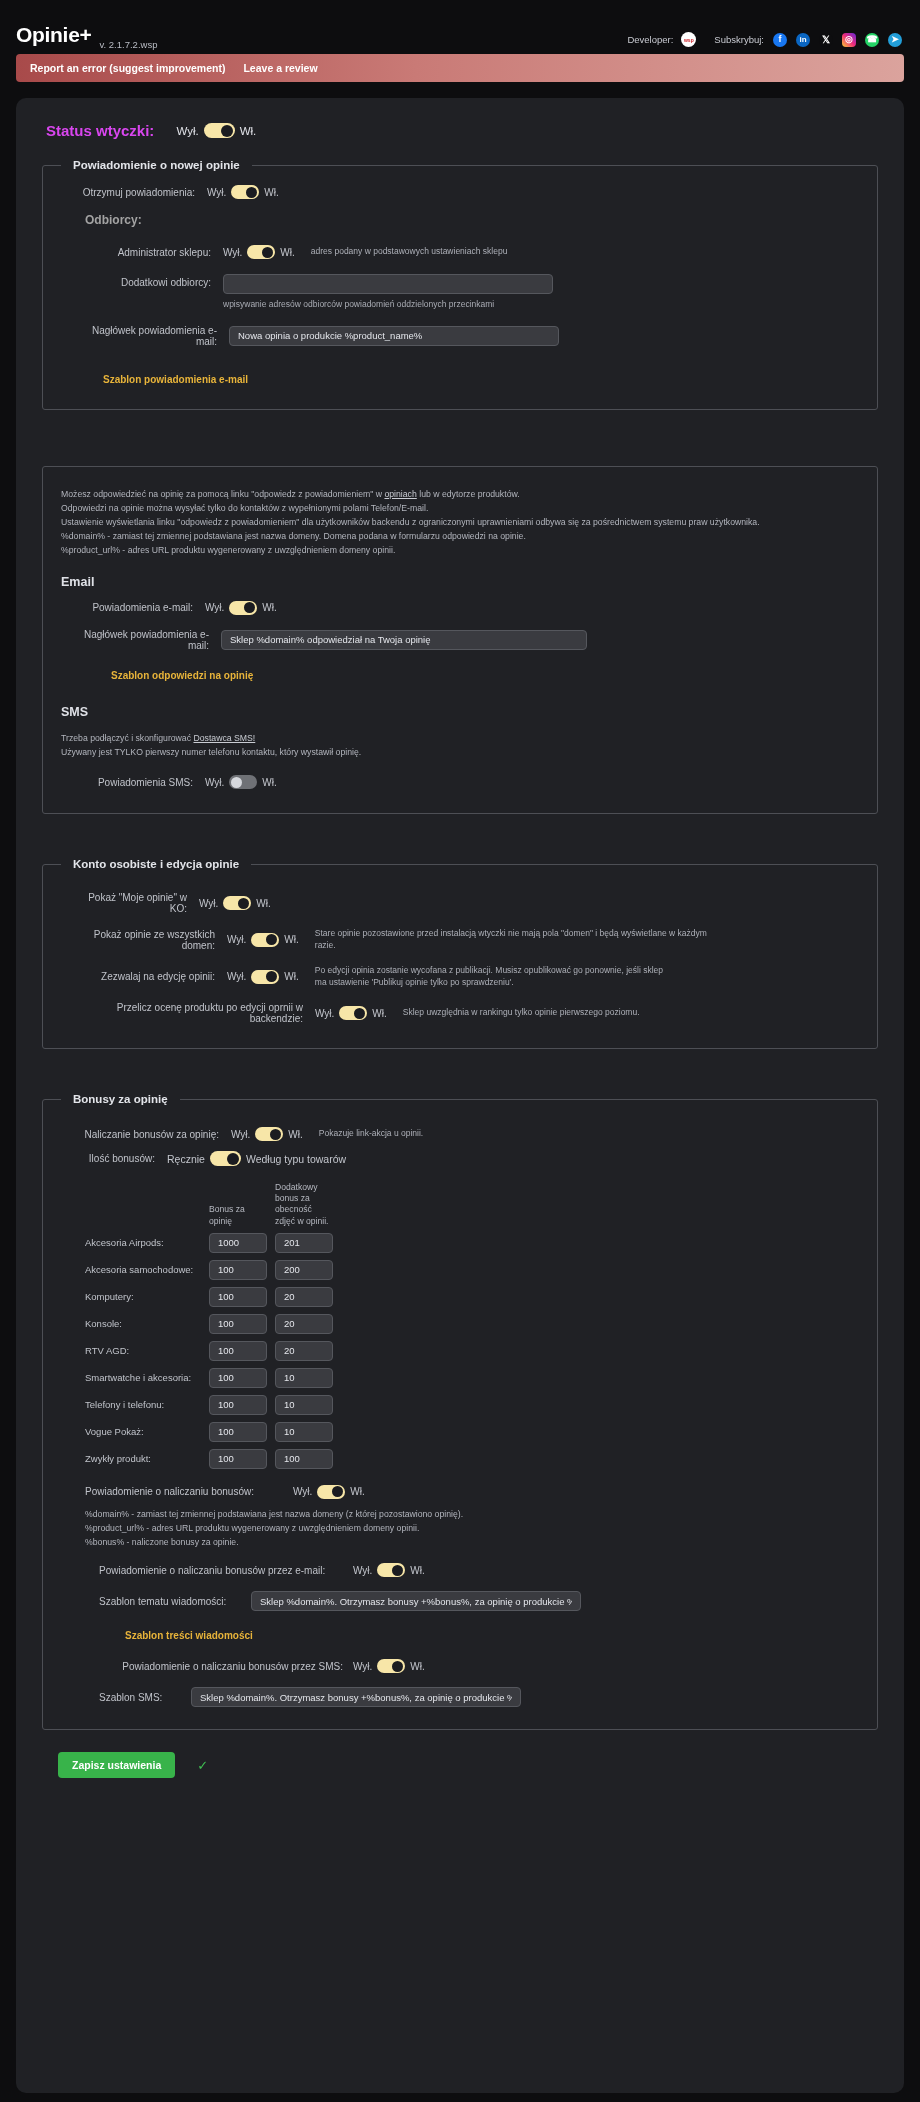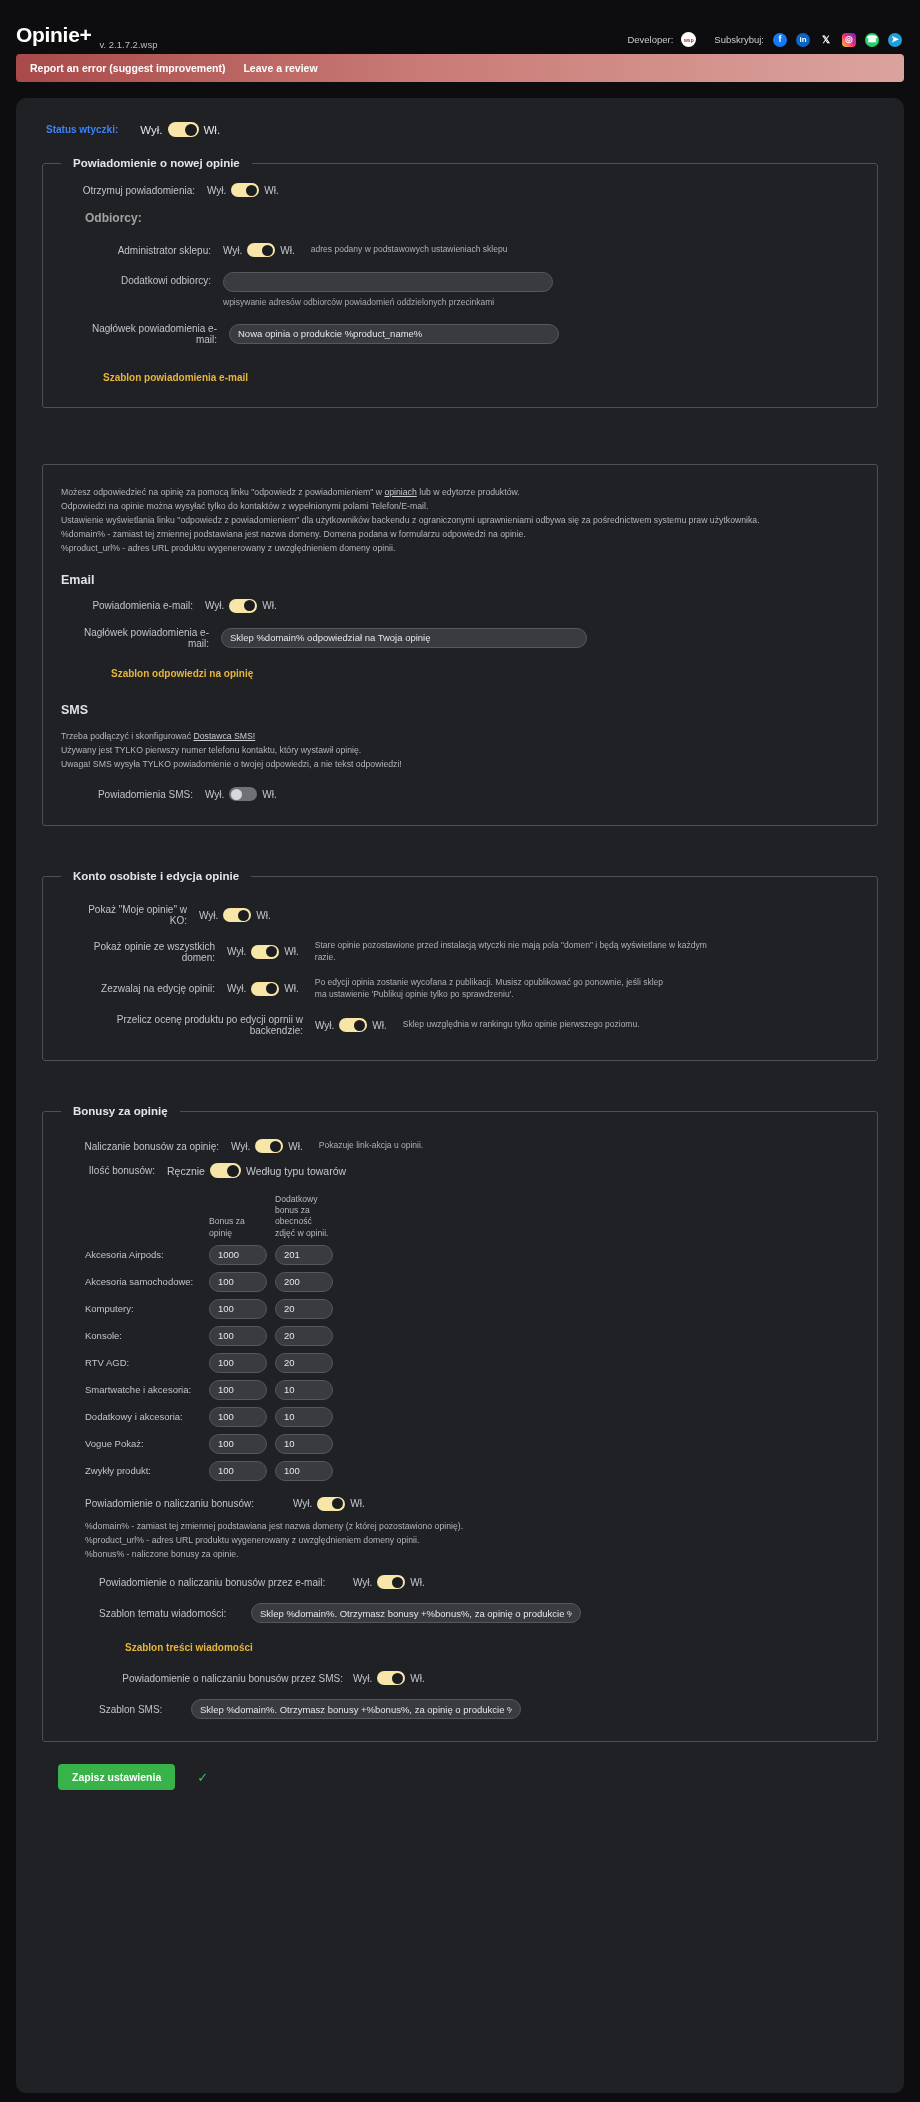--- a/index.html
+++ b/index.html
@@ -76,21 +76,21 @@
     border-radius: 10px;
     padding: 18px 16px 20px 16px;
     min-height: 1995px;
   }
 
   .status-row {
     display: flex; align-items: center; gap: 22px;
     padding: 6px 0 4px 14px; margin-bottom: 16px;
   }
   .status-label {
-    font-size: 10px; font-weight: bold; color: #3b82f6;
+    font-size: 15px; font-weight: bold; color: #d946ef;
   }
 
   
   .tg-wrap { display: inline-flex; align-items: center; gap: 5px; }
   .tg-txt { font-size: 10px; color: #c3c6cd; }
   .tg-txt.big { font-size: 11.5px; color: #e1e3e9; }
   .tg {
     width: 28px; height: 14px; border-radius: 8px;
     position: relative; display: inline-block; flex: 0 0 auto;
   }
@@ -141,21 +141,21 @@
   .note-block {
     font-size: 8.7px; color: #b2b5bd; line-height: 1.62;
     margin: 2px 0 12px 2px;
   }
   .note-block a, .link-u {
     color: #c9ccd3; text-decoration: underline;
   }
   .inp {
     background: #3a3b40;
     border: 1px solid #55575d;
-    border-radius: 10px;
+    border-radius: 4px;
     color: #e4e6eb;
     font-size: 9.5px;
     font-family: "Liberation Sans", sans-serif;
     padding: 5px 8px;
     height: 20px;
   }
   .inp.hdr   { width: 330px; }
   .inp.hdr2  { width: 366px; }
   .field-hint {
     font-size: 8.5px; color: #a9acb4; margin: 5px 0 0 0;
@@ -307,21 +307,20 @@
 
     <div style="margin:14px 0 4px 52px;">
       <a href="#" class="gold-link">Szablon odpowiedzi na opinię</a>
     </div>
 
     <div class="sect-h" style="margin-top:22px;">SMS</div>
 
     <div class="note-block">
       <div>Trzeba podłączyć i skonfigurować <a href="#" class="link-u">Dostawca SMS!</a></div>
       <div>Używany jest TYLKO pierwszy numer telefonu kontaktu, który wystawił opinię.</div>
-      <div>Uwaga! SMS wysyła TYLKO powiadomienie o twojej odpowiedzi, a nie tekst odpowiedzi!</div>
     </div>
 
     <div class="row" style="margin-left:12px; margin-top:16px; margin-bottom:6px;">
       <span class="lbl" style="width:134px;">Powiadomienia SMS:</span>
       <span class="tg-wrap">
         <span class="tg-txt">Wył.</span>
         <span class="tg off">
             <span class="knob"></span>
           </span>
         <span class="tg-txt">Wł.</span>
@@ -441,21 +440,21 @@
         <span class="rl">RTV AGD:</span>
         <input class="inp" value="100" style="">
         <input class="inp" value="20" style="">
       </div>
       <div class="bt-row">
         <span class="rl">Smartwatche i akcesoria:</span>
         <input class="inp" value="100" style="">
         <input class="inp" value="10" style="">
       </div>
       <div class="bt-row">
-        <span class="rl">Dodatkowy i akcesoria:</span>
+        <span class="rl">Telefony i telefonu:</span>
         <input class="inp" value="100" style="">
         <input class="inp" value="10" style="">
       </div>
       <div class="bt-row">
         <span class="rl">Vogue Pokaż:</span>
         <input class="inp" value="100" style="">
         <input class="inp" value="10" style="">
       </div>
       <div class="bt-row">
         <span class="rl">Zwykły produkt:</span>

